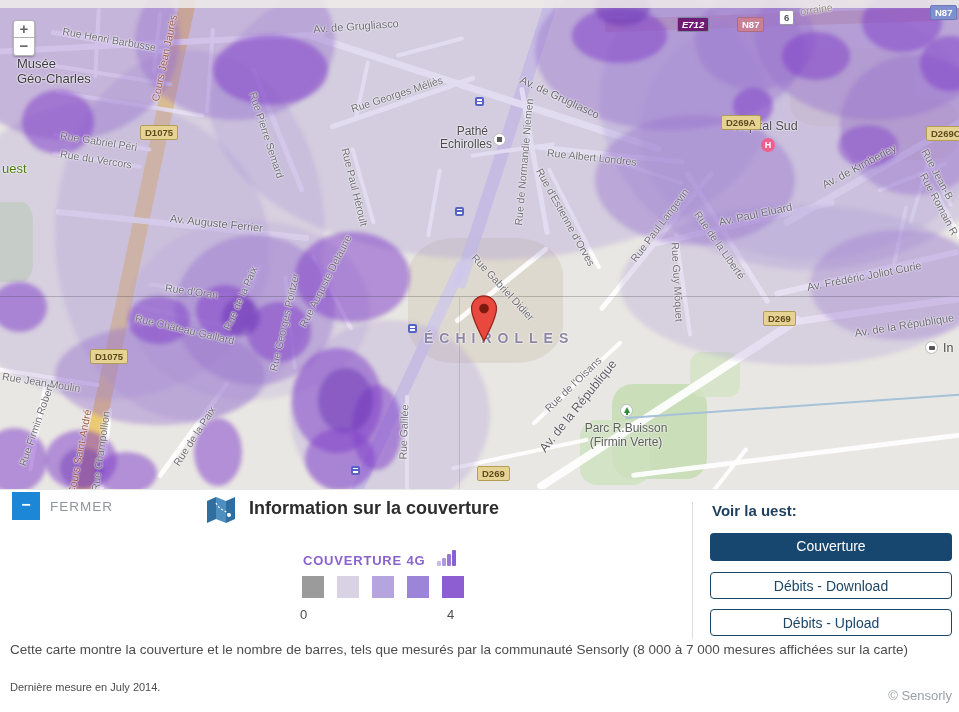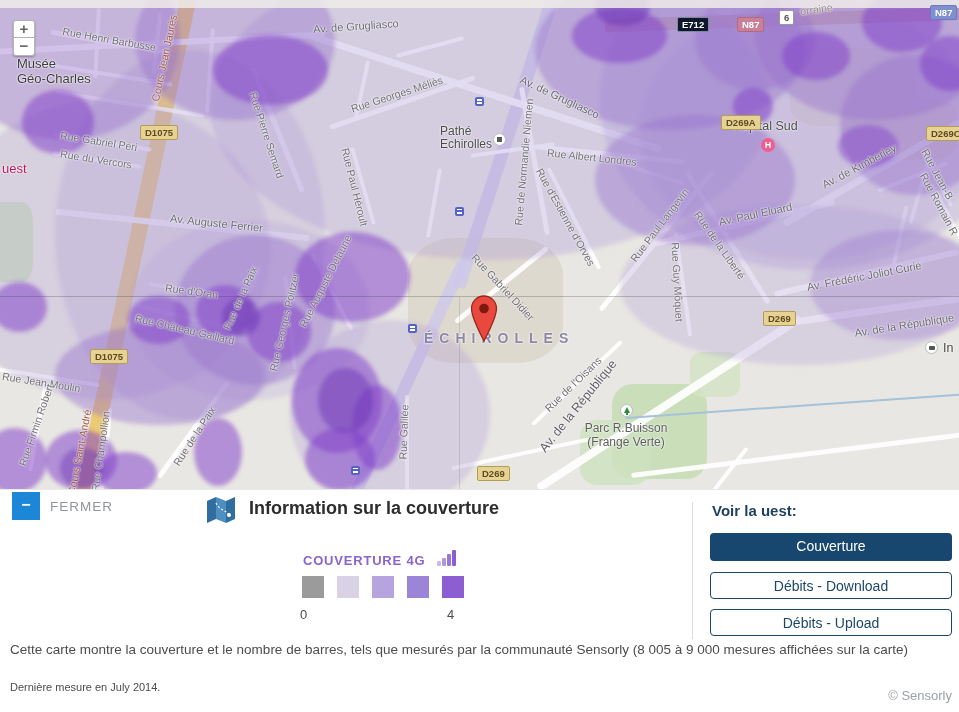--- a/index.html
+++ b/index.html
@@ -16,21 +16,21 @@
   .st.av{font-size:11px;color:#6c6a72;}
   .st.red{color:#a05a42;}
   .st.big{font-size:12.5px;color:#5f5d68;}
   .st.hw{color:#968a80;}
   .poi{position:absolute;font-size:12.5px;color:#4b4b4b;white-space:nowrap;
        text-shadow:0 0 2px #fff,0 0 2px #fff;}
   .city-label{position:absolute;font-size:14px;letter-spacing:6px;color:#8e86a5;
        text-shadow:0 0 2px #fff,0 0 2px #fff;font-weight:bold;}
   .badge{position:absolute;font-size:9.5px;font-weight:bold;padding:1px 4px;border-radius:2px;
        background:#e6d394;border:1px solid #b39c55;color:#5f4a1e;line-height:11px;white-space:nowrap;}
-  .badge.eu{background:#0f172a;border-color:#7e8aa2;color:#fff;}
+  .badge.eu{background:#701a75;border-color:#7e8aa2;color:#fff;font-style:italic;}
   .badge.nat{background:#c97f96;border-color:#b06a82;color:#fff;}
   .badge.nat2{background:#7f8fd0;border-color:#6a7abc;color:#fff;}
   .badge.exit{background:#fff;border-color:#9a9a9a;color:#555;}
   .tram{position:absolute;width:9px;height:9px;border-radius:2px;background:#5563c6;}
   .tram::after{content:"";position:absolute;left:2px;right:2px;top:2px;height:5px;
        background:linear-gradient(to bottom,#fff 0 1.5px,transparent 1.5px 3.2px,#fff 3.2px 4.7px,transparent 4.7px);}
   .poicircle{position:absolute;width:13px;height:13px;border-radius:50%;background:#fff;
        border:1px solid #bcbcbc;box-sizing:border-box;}
   .poicircle.cinema::after{content:"";position:absolute;inset:3px;
        background:linear-gradient(#5a5a5a 0 0) left top/3px 3px no-repeat,
@@ -223,38 +223,38 @@
   <span class="st" style="left:2px;top:376px;transform:rotate(9deg);">Rue Jean Moulin</span>
   <span class="st" style="left:-7px;top:419px;transform:rotate(-71deg);">Rue Firmin Robert</span>
   <span class="st" style="left:60px;top:445px;transform:rotate(-82deg);">Rue Champollion</span>
   <span class="st red" style="left:36px;top:446px;transform:rotate(-79deg);">Cours Saint-André</span>
   <span class="st" style="left:460px;top:281px;transform:rotate(47deg);">Rue Gabriel Didier</span>
   <span class="st" style="left:511px;top:211px;transform:rotate(61deg);">Rue d'Estienne d'Orves</span>
   <span class="st" style="left:376px;top:426px;transform:rotate(-88deg);">Rue Galilée</span>
   <span class="st" style="left:536px;top:378px;transform:rotate(-44deg);">Rue de l'Oisans</span>
   <span class="st big" style="left:521px;top:399px;transform:rotate(-51deg);">Av. de la République</span>
   <span class="st hw" style="left:800px;top:3px;transform:rotate(-8deg);">orraine</span>
-  <span class="st" style="left:2px;top:161px;font-size:13px;color:#be185d;">uest</span>
+  <span class="st" style="left:2px;top:161px;font-size:13px;color:#4d7c0f;">uest</span>
 
   <span class="city-label" style="left:424px;top:330px;">ÉCHIROLLES</span>
 
   <div class="poi" style="left:17px;top:56px;font-size:13px;color:#3b3b3b;line-height:15px;">
     <div>Musée</div>
       <div>Géo-Charles</div>
   </div>
-  <div class="poi" style="left:440px;top:125px;text-align:left;width:48px;line-height:13px;font-size:12px;">
+  <div class="poi" style="left:440px;top:125px;text-align:right;width:48px;line-height:13px;font-size:12px;">
     <div>Pathé</div>
       <div>Echirolles</div>
   </div>
   <span class="poicircle cinema" style="left:493px;top:133px;"></span>
   <span class="poi" style="left:733px;top:119px;">Hôpital Sud</span>
   <span class="hosp" style="left:761px;top:138px;">H</span>
   <div class="poi" style="left:583px;top:421px;text-align:center;width:86px;line-height:14px;font-size:12px;color:#5d5d5d;">
     <div>Parc R.Buisson</div>
-      <div>(Frange Verte)</div>
+      <div>(Firmin Verte)</div>
   </div>
   <span class="poicircle park" style="left:620px;top:404px;"></span>
   <span class="poicircle cart" style="left:925px;top:341px;"></span>
   <span class="poi" style="left:943px;top:341px;">In</span>
 
   <span class="tram" style="left:475px;top:97px;"></span>
   <span class="tram" style="left:455px;top:207px;"></span>
   <span class="tram" style="left:408px;top:324px;"></span>
   <span class="tram" style="left:351px;top:466px;"></span>
 
@@ -311,21 +311,21 @@
   <div class="swatches">
     <div class="sw" style="background: rgb(155, 155, 155);"></div>
     <div class="sw" style="background: rgb(216, 210, 228);"></div>
     <div class="sw" style="background: rgb(182, 164, 222);"></div>
     <div class="sw" style="background: rgb(156, 133, 217);"></div>
     <div class="sw" style="background: rgb(141, 94, 210);"></div>
   </div>
   <span class="leg-num" style="left:300px;">0</span>
   <span class="leg-num" style="left:447px;">4</span>
 
-  <div class="desc">Cette carte montre la couverture et le nombre de barres, tels que mesurés par la communauté Sensorly (8 005 à 9 000 mesures affichées sur la carte)</div>
+  <div class="desc">Cette carte montre la couverture et le nombre de barres, tels que mesurés par la communauté Sensorly (8 000 à 7 000 mesures affichées sur la carte)</div>
   <div class="last">Dernière mesure en July 2014.</div>
 
   <div class="vdiv"></div>
   <span class="voir">Voir la uest:</span>
   <div class="mbtn primary">Couverture</div>
   <div class="mbtn outline" style="top:119px;">Débits - Upload</div>
   <div class="mbtn outline" style="top:82px;">Débits - Download</div>
 
   <span class="copyright">© Sensorly</span>
 </div>

